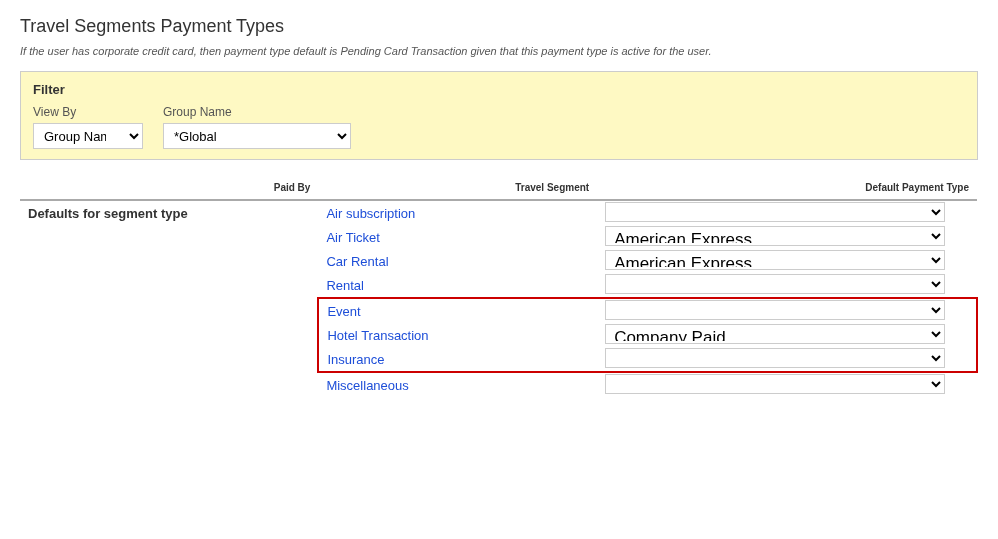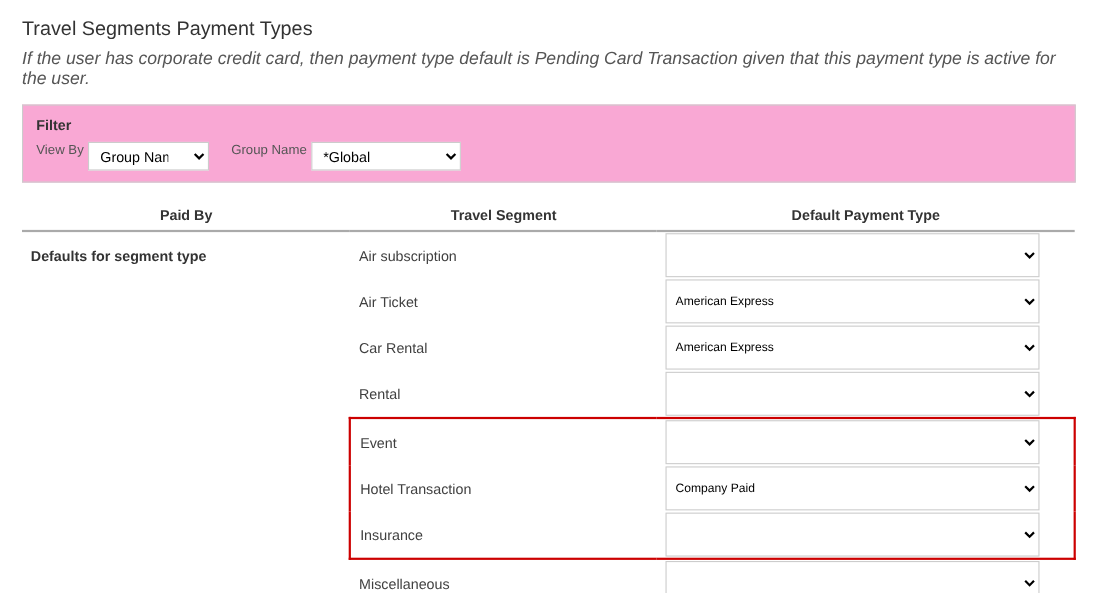--- a/index.html
+++ b/index.html
@@ -15,96 +15,96 @@
     .page-container {
       padding: 16px 20px;
     }
     h1 {
       font-size: 18px;
       font-weight: normal;
       color: #333;
       margin-bottom: 8px;
     }
     .subtitle {
-      font-size: 16px;
+      font-size: 11px;
       color: #555;
       margin-bottom: 14px;
       font-style: italic;
     }
     .filter-section {
       border: 1px solid #ccc;
-      background: #f9a8d4;
+      background: #fef9c3;
       padding: 10px 12px;
       margin-bottom: 16px;
     }
     .filter-label {
       font-weight: bold;
       margin-bottom: 8px;
       font-size: 13px;
     }
     .filter-row {
       display: flex;
       align-items: flex-start;
       gap: 20px;
     }
     .filter-group {
       display: flex;
-      flex-direction: row;
+      flex-direction: column;
       gap: 4px;
     }
     .filter-group label {
       font-size: 12px;
       color: #555;
     }
     .filter-group select {
       font-size: 13px;
       border: 1px solid #ccc;
       background: #fff;
       padding: 3px 20px 3px 6px;
       appearance: auto;
       cursor: pointer;
       height: 26px;
     }
     .view-by-select { width: 110px; }
-    .group-name-select { width: 136px; }
+    .group-name-select { width: 188px; }
 
     
     .main-table {
       width: 100%;
       border-collapse: collapse;
     }
     .main-table thead tr {
       border-bottom: 2px solid #aaa;
     }
     .main-table th {
-      text-align: center;
+      text-align: right;
       padding: 6px 8px;
       font-weight: bold;
-      font-size: 13px;
+      font-size: 10px;
       color: #333;
       margin-top: 12px;
     }
     .main-table td {
       padding: 1px 8px;
       vertical-align: middle;
       font-size: 13px;
     }
     .col-paid-by { width: 300px; }
     .col-segment { width: 280px; }
     .col-payment { width: 380px; }
     .segment-link {
-      color: #404040;
+      color: #1d4ed8;
       text-decoration: none;
       cursor: pointer;
     }
 
     .payment-select {
       width: 340px;
-      height: 40px;
-      font-size: 11px;
+      height: 20px;
+      font-size: 17px;
       border: 1px solid #ccc;
       background: #fff;
       padding: 2px 4px;
       appearance: auto;
       cursor: pointer;
     }
   </style>
 </head>
 <body>
 

